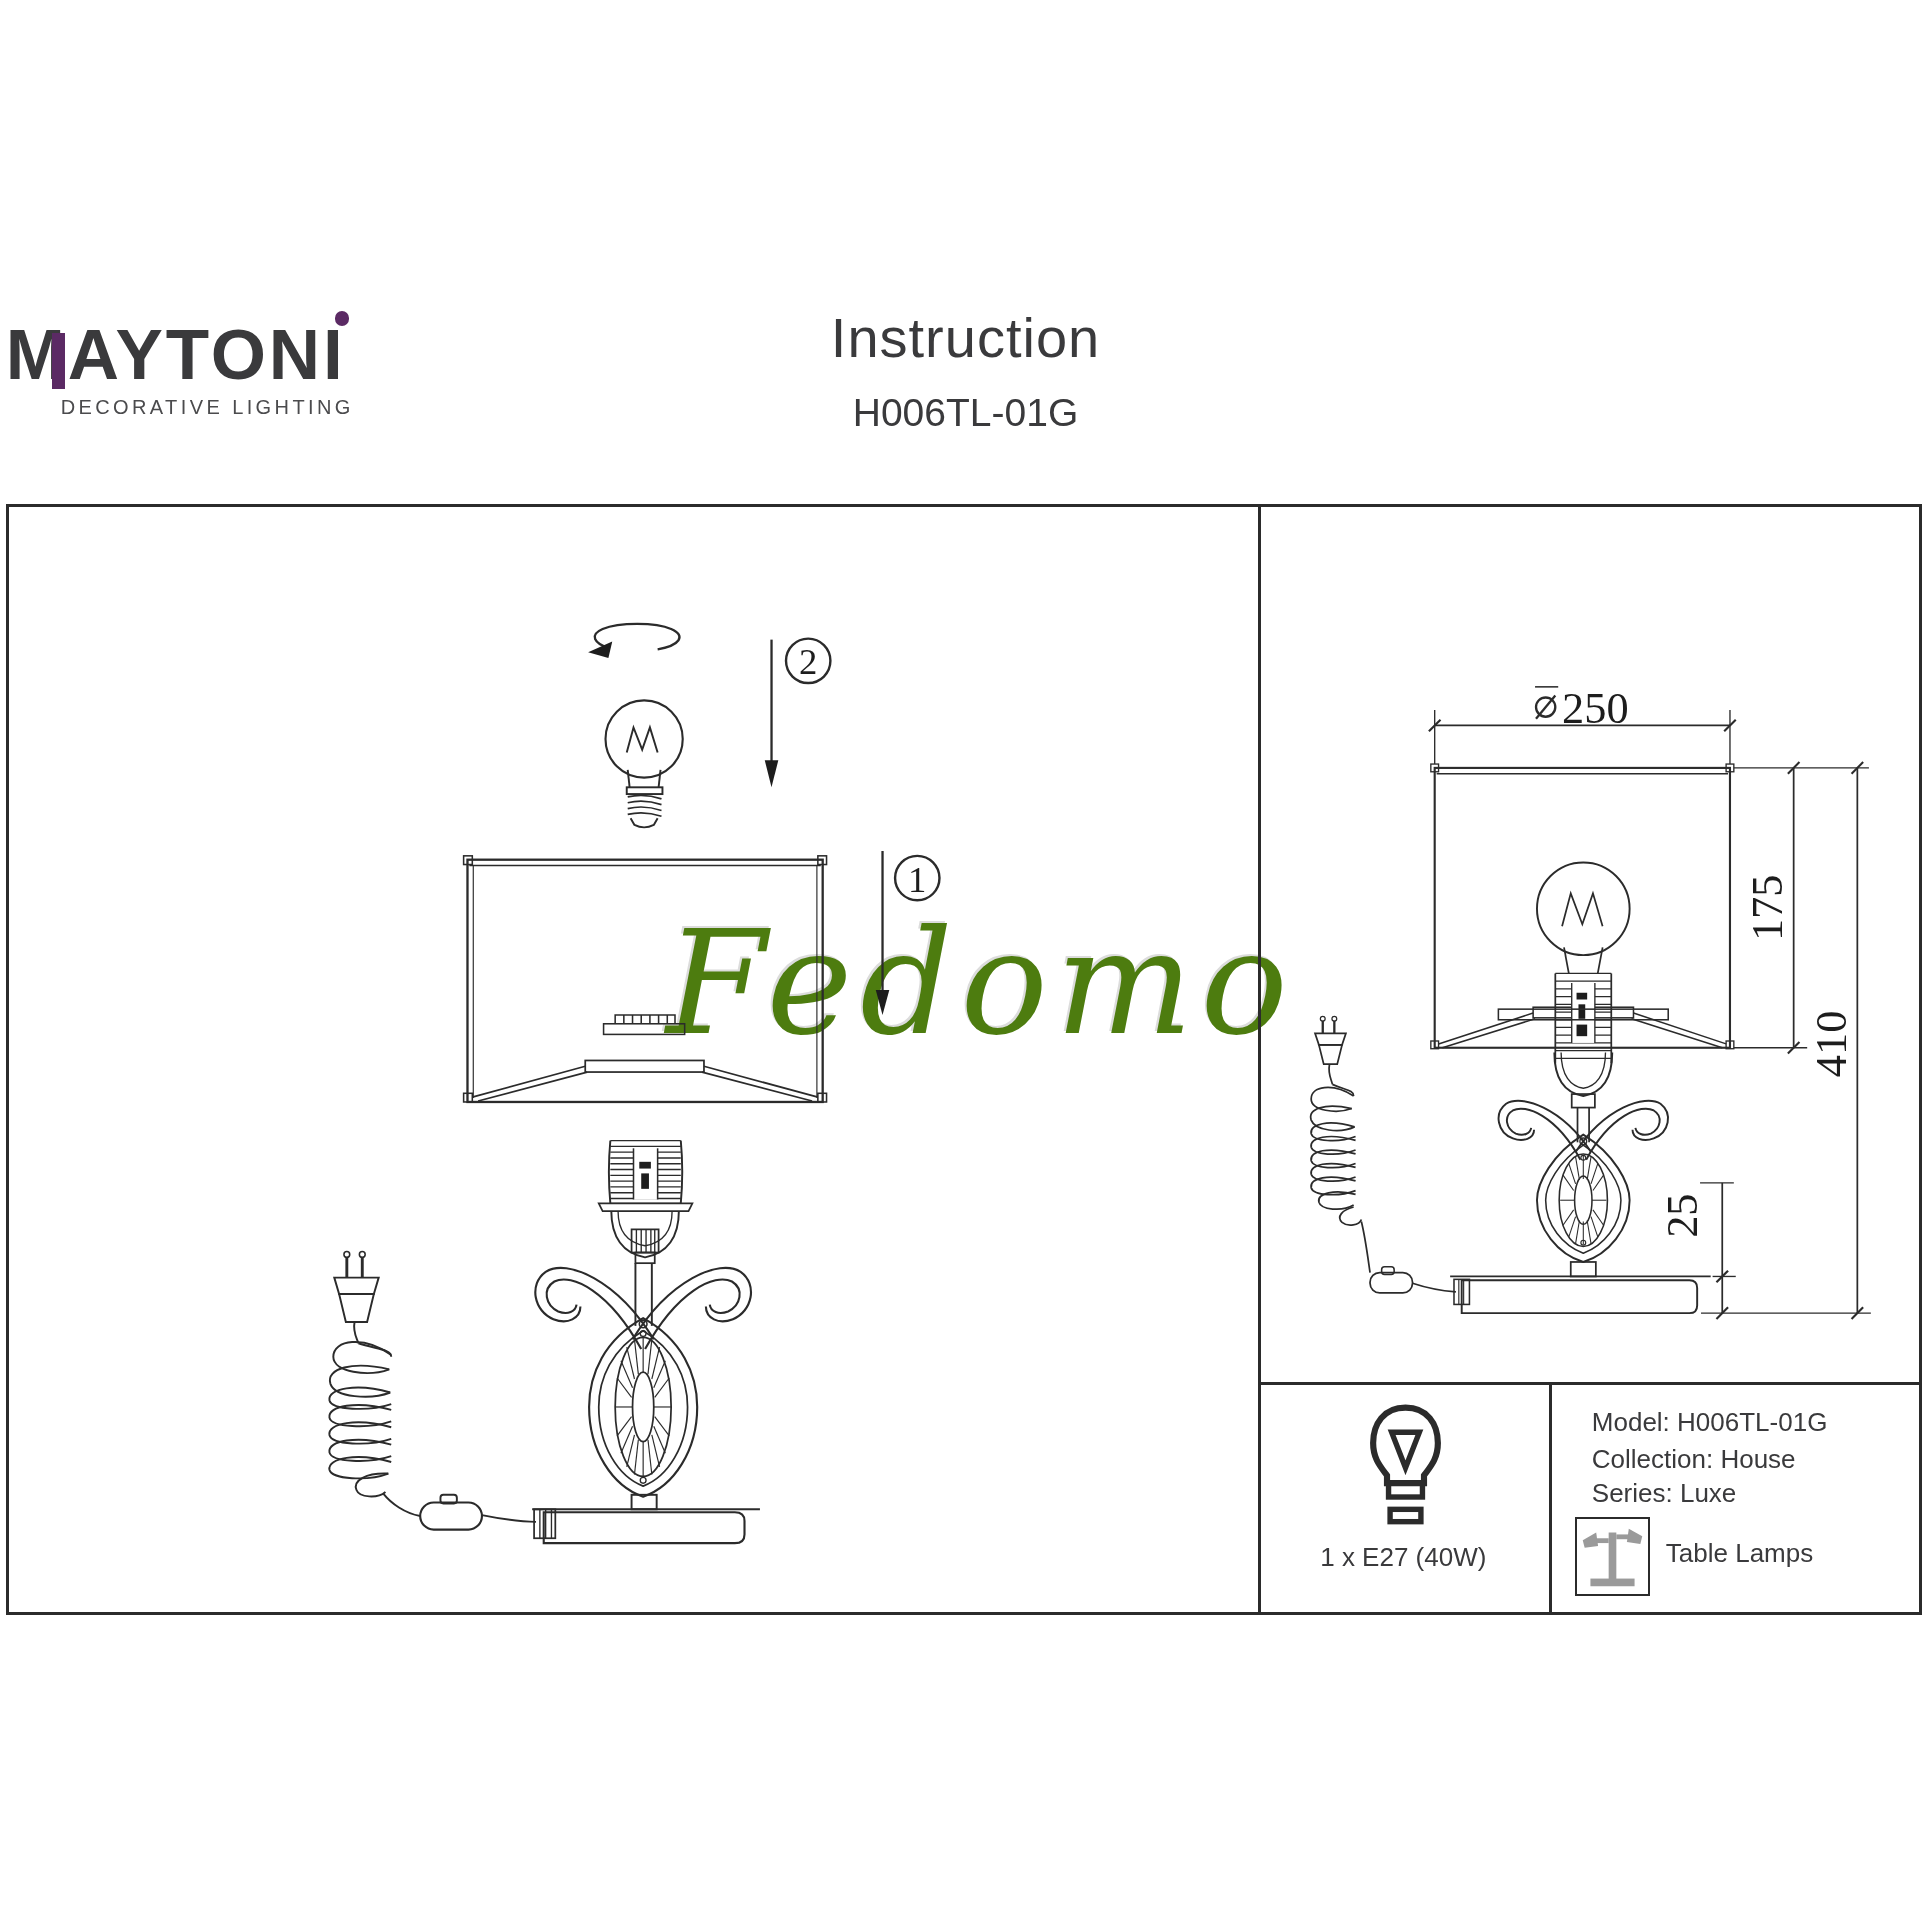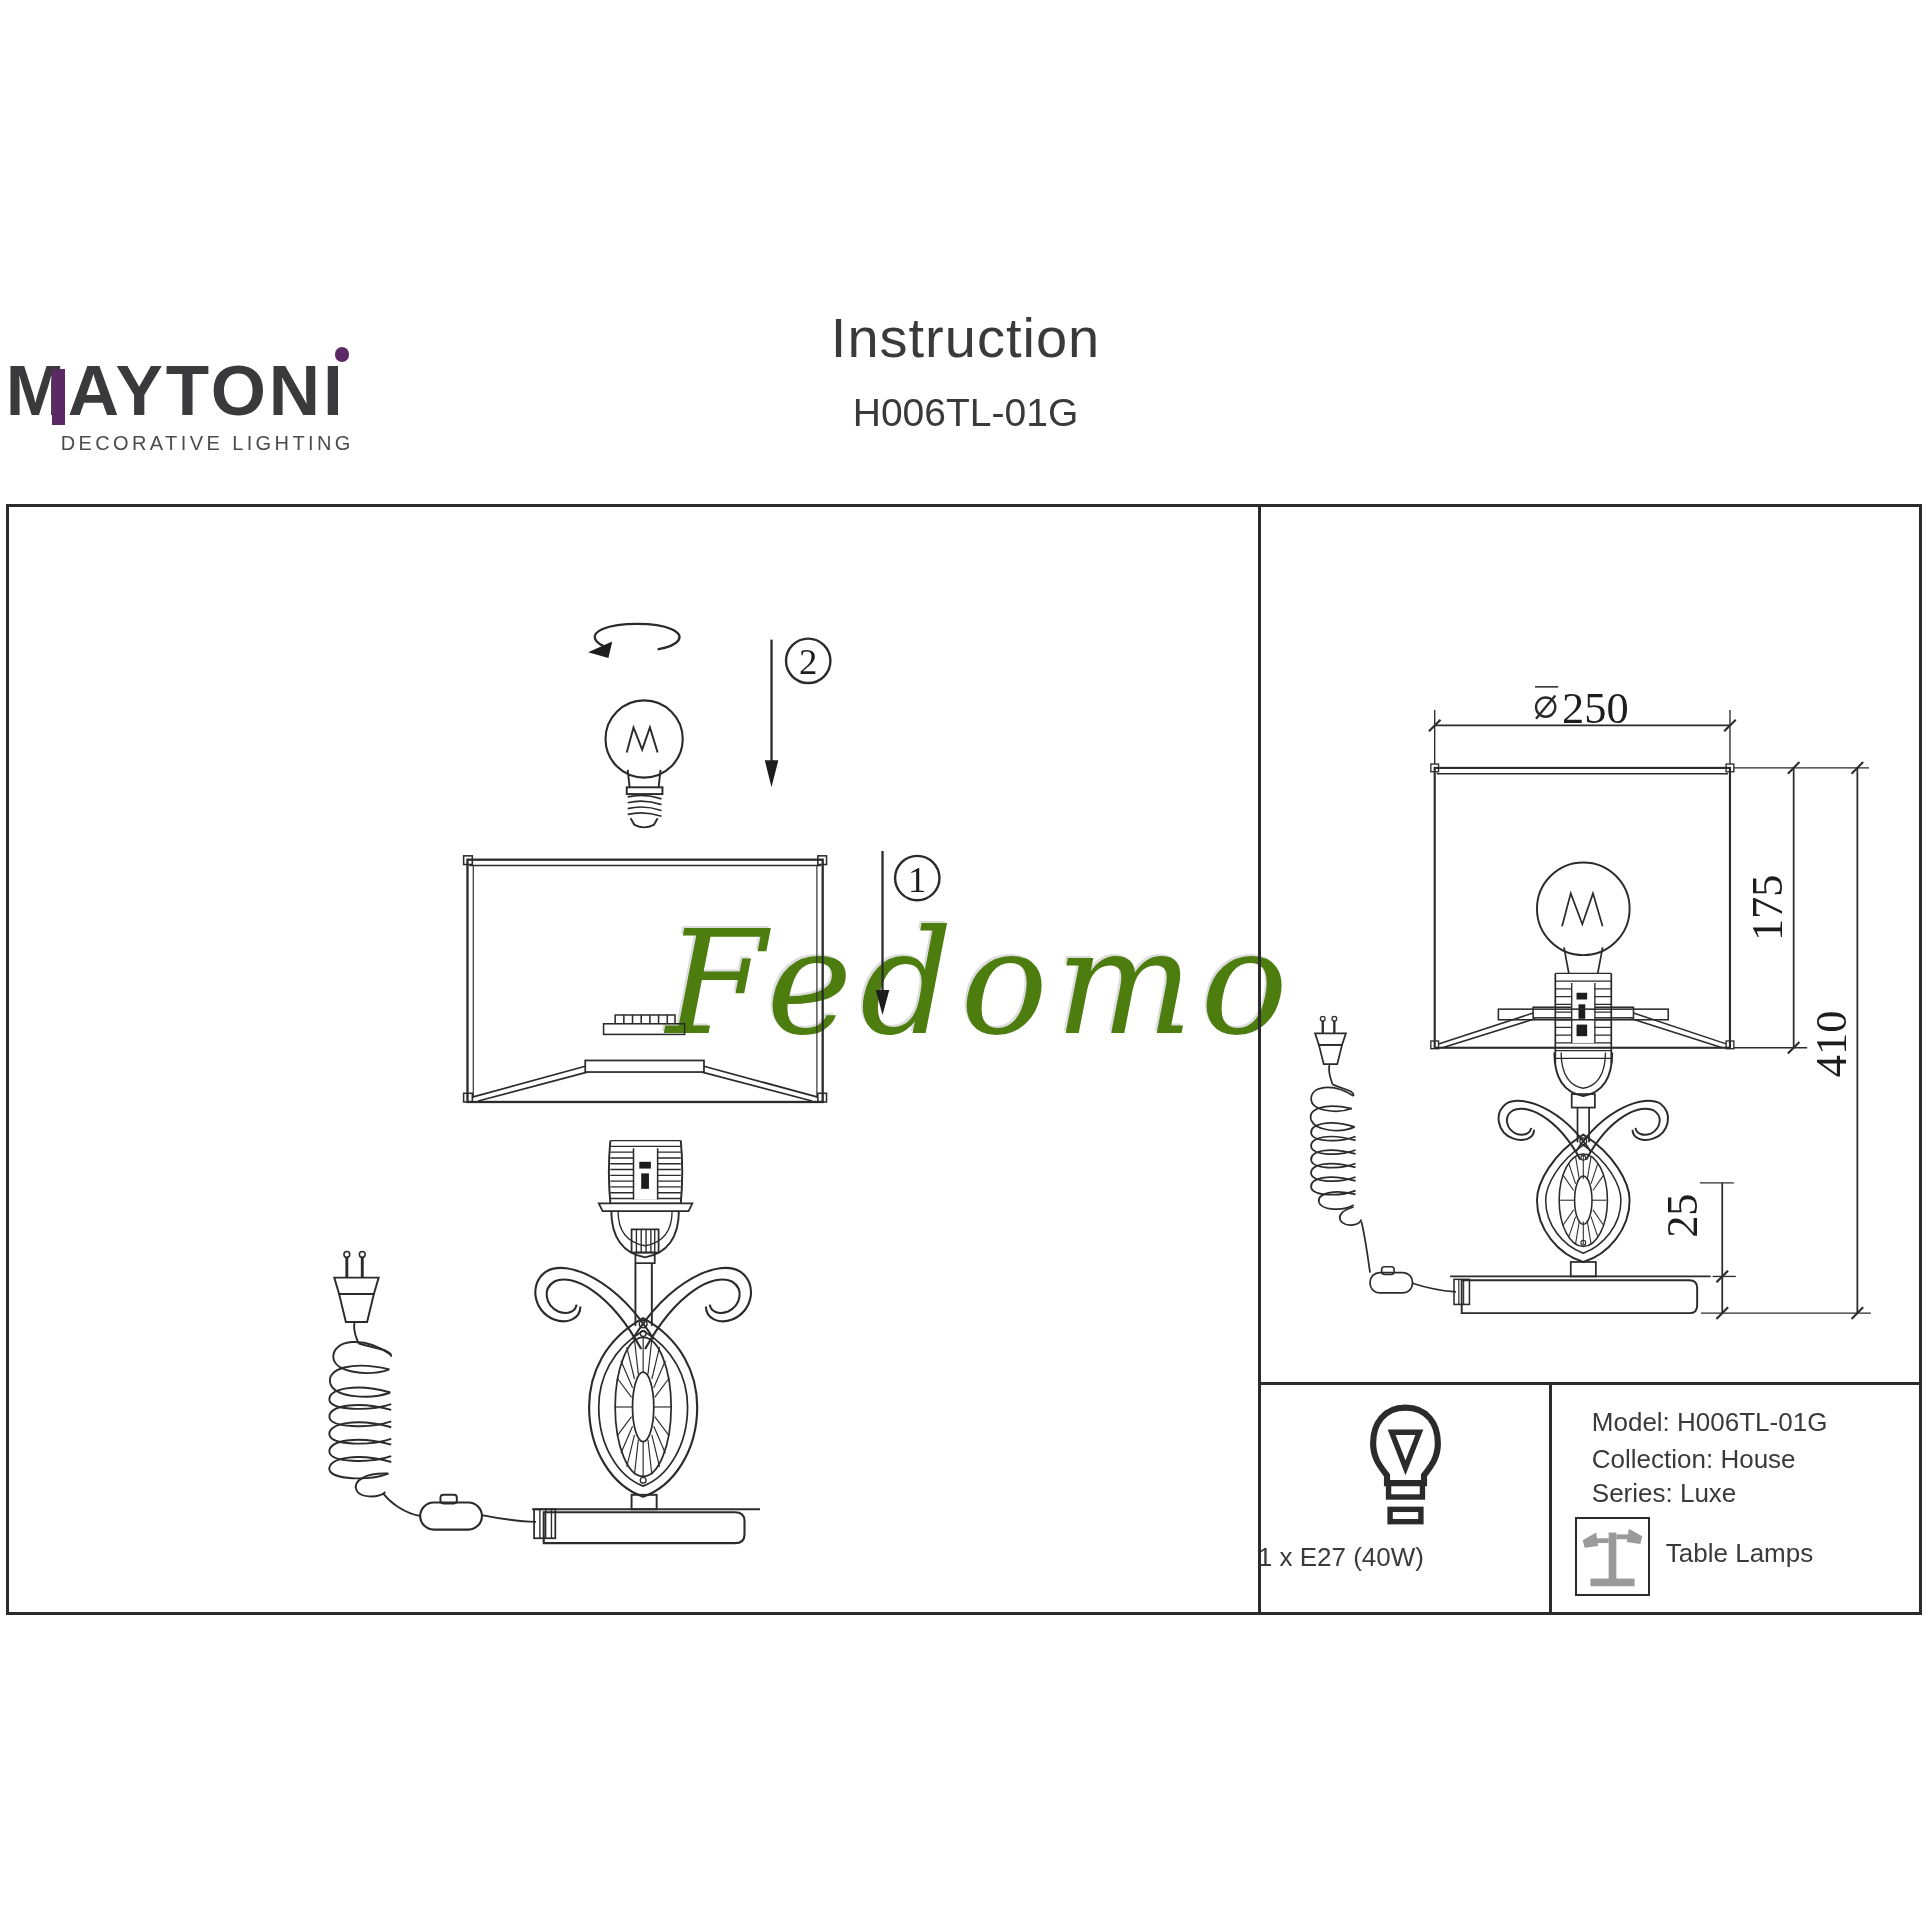--- a/index.html
+++ b/index.html
@@ -1,42 +1,42 @@
 <!DOCTYPE html>
 <html><head>
 <meta charset="utf-8">
 <style>
   html,body{margin:0;padding:0;}
   body{
     width:1931px;height:1931px;position:relative;background:#ffffff;
     font-family:"Liberation Sans",sans-serif;color:#3a3a3c;overflow:hidden;
   }
   
-  .logo{position:absolute;left:5.8px;top:319px;width:367px;margin-top:36px;}
+  .logo{position:absolute;left:5.8px;top:319px;width:367px;}
   .logo-text{font-size:71px;font-weight:700;letter-spacing:2.9px;color:#3a3a3c;line-height:1;position:relative;}
   .logo-m-accent{position:absolute;left:46px;top:13.5px;width:13.5px;height:56px;background:#5b2a64;}
   .logo-i-dot{position:absolute;left:329px;top:-7.7px;width:14.5px;height:14.5px;border-radius:50%;background:#5b2a64;}
   .logo-tagline{position:absolute;left:0;top:77px;width:348px;text-align:right;
     font-size:20px;letter-spacing:3.4px;color:#4b4b4d;}
   .title-block{position:absolute;left:753px;top:305px;width:425px;text-align:center;}
   .title{font-size:56px;letter-spacing:1px;color:#3a3a3c;}
   .title-model{font-size:39px;margin-top:21px;color:#3a3a3c;}
   
   .watermark{
     position:absolute;left:666px;top:898px;width:637px;z-index:1;
     font-family:"DejaVu Serif",serif;font-style:italic;font-size:145px;letter-spacing:7.7px;
     color:#4d7c0f;text-shadow:-1.9px -1.9px 0 #dcdcdc,1.9px 1.9px 0 #ffffff;pointer-events:none;
   }
   
   .sheet{position:absolute;left:5.8px;top:504px;width:1910px;height:1105px;border:3.9px solid #2b2b2b;z-index:2;}
   .divider-v{position:absolute;left:1249px;top:0;width:2.9px;height:100%;background:#2b2b2b;}
   .divider-h-right{position:absolute;left:1249px;top:875px;right:0;height:2.9px;background:#2b2b2b;}
   .divider-v-bottom{position:absolute;left:1540px;top:875px;width:2.9px;bottom:0;background:#2b2b2b;}
   svg{position:absolute;}
-  .lamp-spec-caption{position:absolute;left:1249px;top:1035px;width:291px;text-align:left;font-size:26px;color:#3a3a3c;}
+  .lamp-spec-caption{position:absolute;left:1249px;top:1035px;width:291px;text-align:center;font-size:26px;color:#3a3a3c;}
   .info-row{position:absolute;left:1583px;font-size:26px;color:#3a3a3c;}
   .info-model{top:900px;}
   .info-collection{top:937px;}
   .info-series{top:971px;}
   .type-icon-box{position:absolute;left:1566px;top:1010px;width:71px;height:75px;border:2.9px solid #2b2b2b;}
   .type-label{position:absolute;left:1657px;top:1031px;font-size:26px;color:#3a3a3c;}
   .dim-text{font-family:"Liberation Serif",serif;font-size:46px;fill:#1d1d1d;}
   .step-text{font-family:"Liberation Serif",serif;font-size:38px;fill:#1d1d1d;}
   .ln{stroke:#2b2b2b;fill:none;}
 </style>

